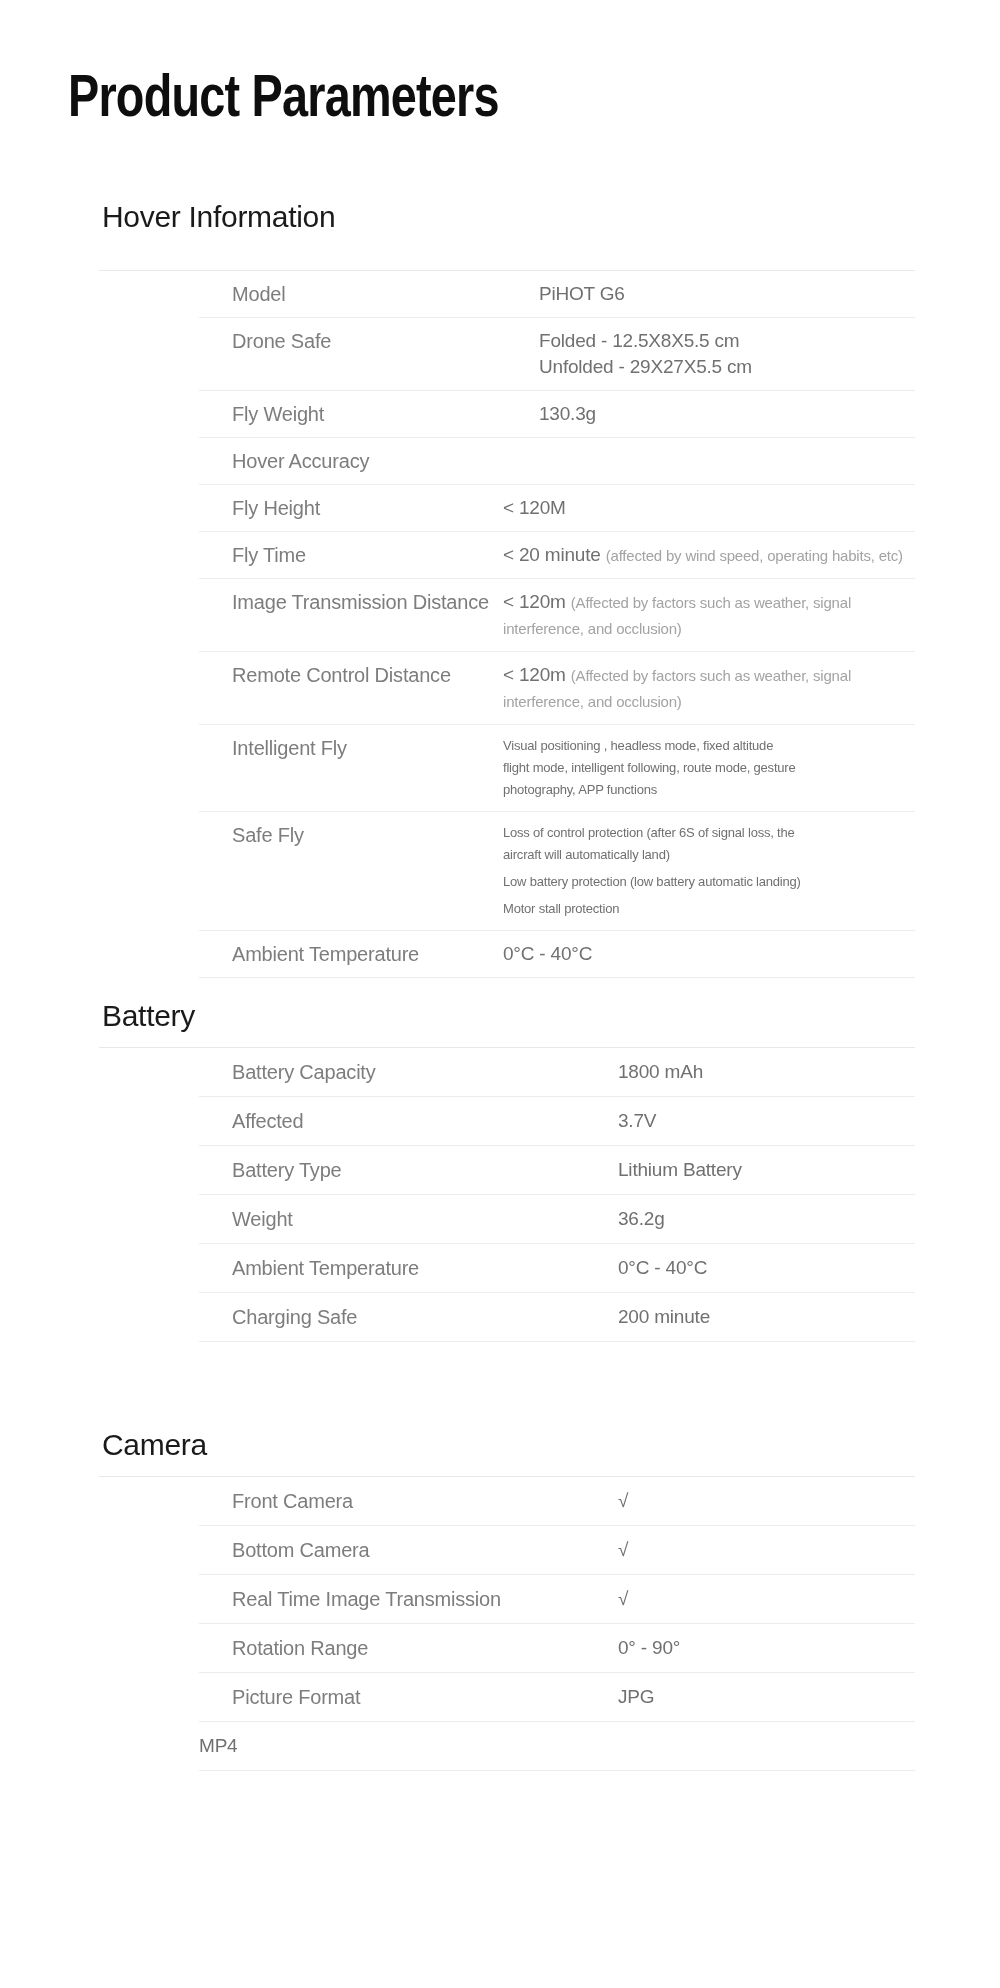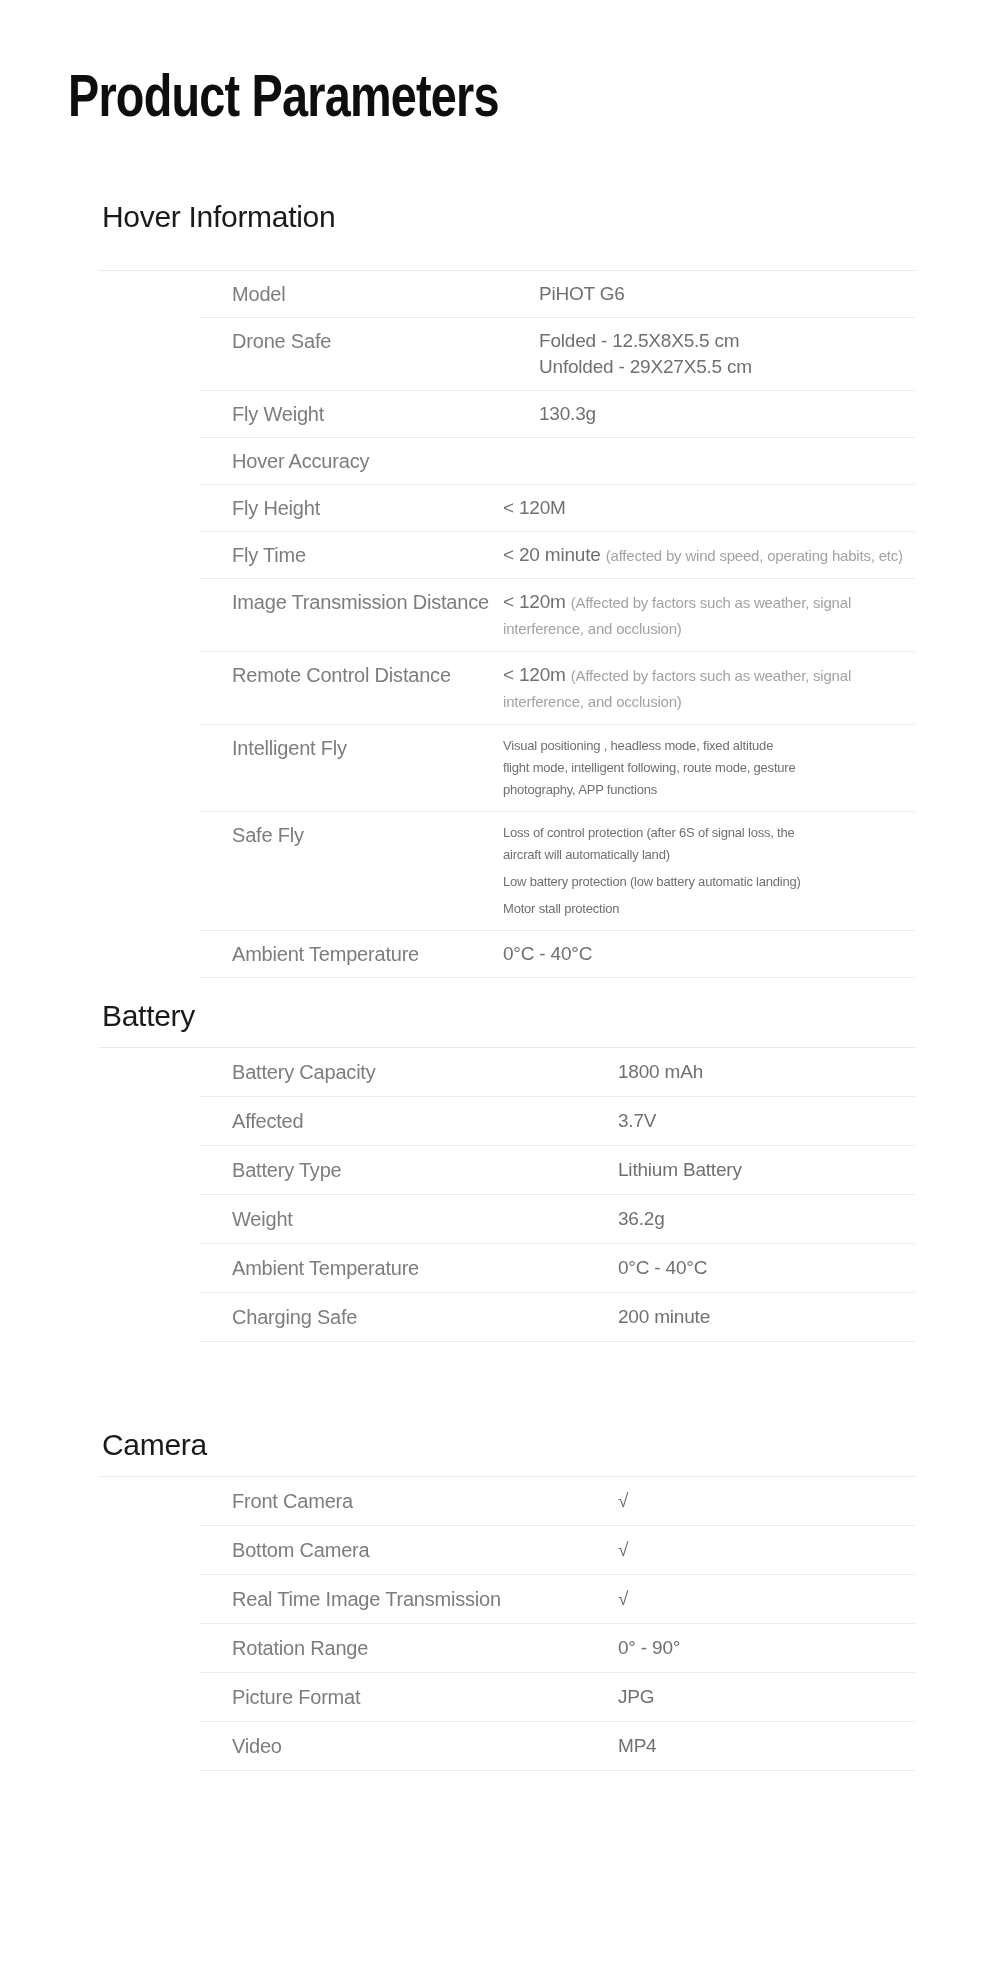--- a/index.html
+++ b/index.html
@@ -218,20 +218,19 @@
             <div class="vline"><span>0° - 90°</span></div>
           </div>
   </div>
         <div class="spec-row">
     <div class="spec-label">Picture Format</div>
     <div class="spec-value">
             <div class="vline"><span>JPG</span></div>
           </div>
   </div>
         <div class="spec-row">
-    <div class="spec-label">Video</div>
     <div class="spec-value">
             <div class="vline"><span>MP4</span></div>
           </div>
   </div>
       </div>
   </div>
   </div>
 
 </body></html>

